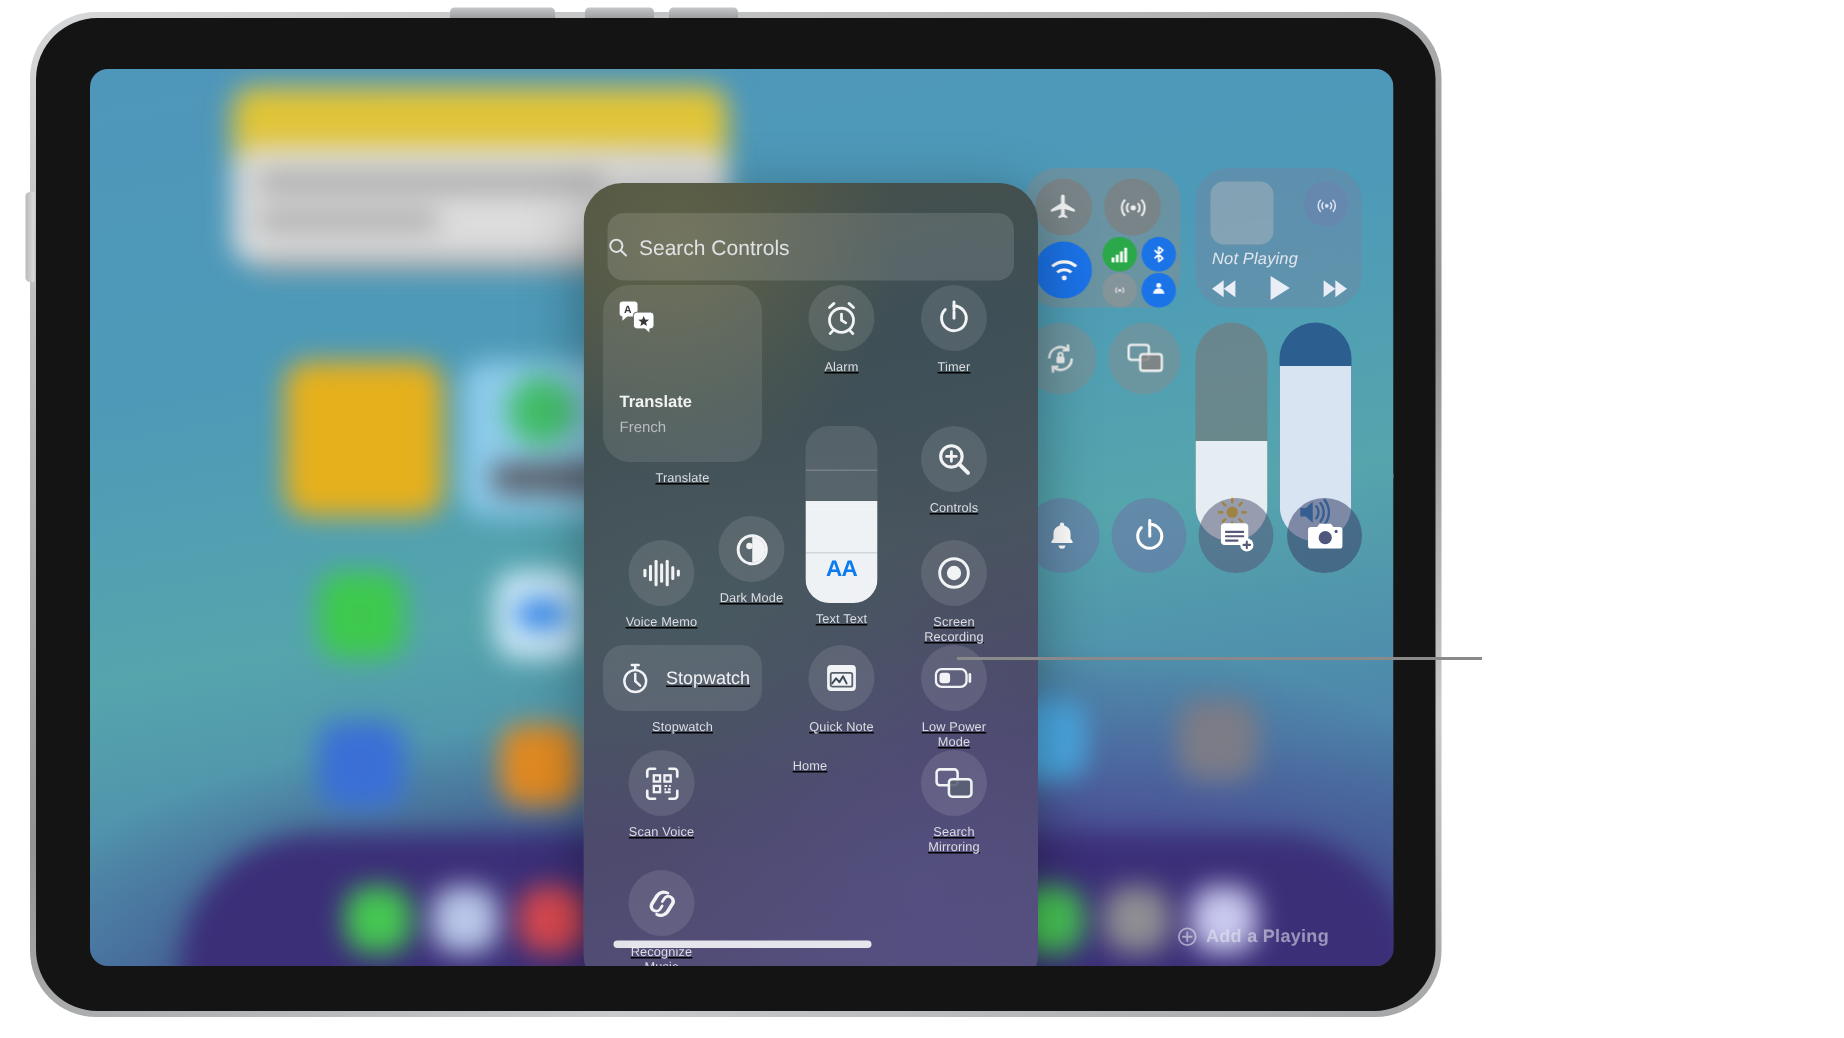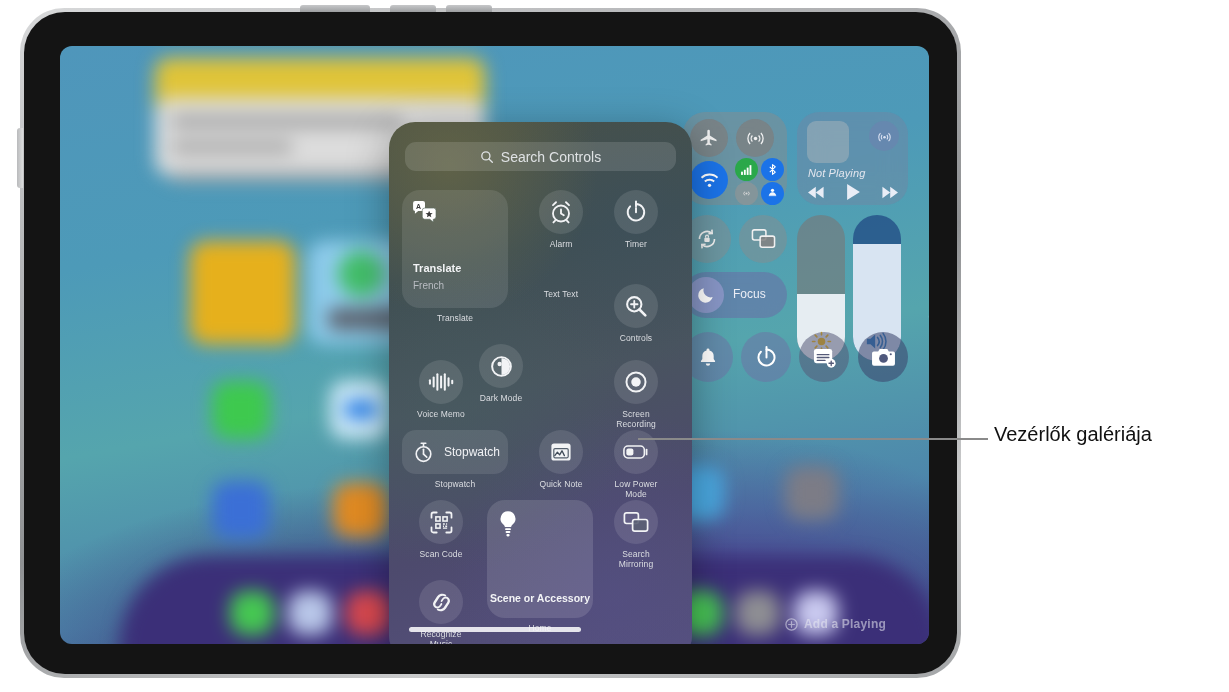--- a/index.html
+++ b/index.html
@@ -121,28 +121,28 @@
     border-radius:26px; overflow:hidden;
     background:
       radial-gradient(ellipse 70% 40% at 20% 8%,  rgba(120,115,70,0.50) 0%, rgba(60,70,60,0) 70%),
       radial-gradient(ellipse 70% 40% at 80% 18%, rgba(60,80,95,0.45) 0%, rgba(50,60,70,0) 70%),
       radial-gradient(ellipse 80% 40% at 25% 55%, rgba(70,95,95,0.45) 0%, rgba(60,70,80,0) 70%),
       radial-gradient(ellipse 80% 50% at 75% 88%, rgba(85,80,135,0.55) 0%, rgba(70,70,110,0) 70%),
       linear-gradient(165deg,#4a5145 0%,#3f4f52 26%,#49545f 48%,#4d4a6d 72%,#56507e 100%);
     box-shadow:0 10px 40px rgba(0,0,0,0.35);
   }
   #search-bar {
-    position:absolute; left:16px; top:20px; width:271px; height:29px; border-radius:11px;
+    position:absolute; left:16px; top:20px; width:271px; height:45px; border-radius:11px;
     background:rgba(255,255,255,0.13);
-    display:flex; align-items:center; justify-content:center; gap:7px;
+    display:flex; align-items:center; gap:7px;
   }
   #search-placeholder { font-size:14px; color:#dfe2e4; }
 
   .grid { position:absolute; left:13px; top:68px; width:277px; }
-  .cell { position:absolute; }
+  .cell { position:absolute;text-decoration:underline; }
   .tile-circ {
     width:44px; height:44px; border-radius:50%;
     background:rgba(255,255,255,0.11);
     display:flex; align-items:center; justify-content:center;
     margin:0 auto;
   }
   .cell-label {
     margin-top:5px; text-align:center; font-size:8.5px; color:#dcdee2;
     line-height:10px; letter-spacing:.1px;
   }
@@ -321,28 +321,20 @@
             </svg>
           </div>
 
           <div class="cc-module" id="mod-mirror" style="display:flex;align-items:center;justify-content:center;">
             <svg width="25" height="22" viewBox="0 0 26 22" fill="none" stroke="#f0f0f0" stroke-width="1.6">
               <rect x="1.5" y="1.5" width="14" height="10.5" rx="2"></rect>
               <rect x="9.5" y="8" width="15" height="11.5" rx="2" fill="rgba(130,130,130,0.85)"></rect>
             </svg>
           </div>
 
-          <div class="cc-module" id="mod-focus">
-            <div id="focus-dot">
-              <svg width="20" height="20" viewBox="0 0 24 24" fill="#ffffff">
-                <path d="M20 14.5A8.6 8.6 0 0 1 9.3 3.9 8.8 8.8 0 1 0 20 14.5z"></path>
-              </svg>
-            </div>
-            <div id="focus-label">Focus</div>
-          </div>
 
           <div class="cc-slider" id="slider-brightness">
             <div class="slider-fill" style="height:46%;"></div>
             <div class="slider-ic">
               <svg width="21" height="21" viewBox="0 0 24 24" fill="#f7b500">
                 <circle cx="12" cy="12" r="4.3"></circle>
                 <g stroke="#f7b500" stroke-width="1.9" stroke-linecap="round">
                   <path d="M12 1.8v2.6M12 19.6v2.6M1.8 12h2.6M19.6 12h2.6M4.8 4.8l1.9 1.9M17.3 17.3l1.9 1.9M19.2 4.8l-1.9 1.9M6.7 17.3l-1.9 1.9"></path>
                 </g>
               </svg>
@@ -473,20 +465,27 @@
                 <svg width="26" height="26" viewBox="0 0 24 24" fill="none" stroke="#f2f3f5" stroke-width="1.8" stroke-linecap="round">
                   <path d="M12 4.6a7.6 7.6 0 1 1-5.4 2.2"></path>
                   <path d="M12 2.2v4.6"></path>
                   <path d="M12 12.2V8.2"></path>
                 </svg>
               </div>
               <div class="cell-label">Timer</div>
             </div>
 
             <div class="cell cell-col" style="left:130px;top:94px;width:58px;">
+              <div id="tile-textsize">
+                <div id="ts-fill"></div>
+                <div class="ts-line" style="top:29px;"></div>
+                <div class="ts-line" style="top:55px;"></div>
+                <div class="ts-line" style="top:84px;background:rgba(120,130,140,0.25);"></div>
+                <div id="ts-aa">AA</div>
+              </div>
               <div class="cell-label">Text Text</div>
             </div>
 
             <div class="cell cell-col" style="left:205px;top:94px;">
               <div class="tile-circ">
                 <svg width="26" height="26" viewBox="0 0 24 24" fill="none" stroke="#f2f3f5" stroke-width="1.9">
                   <circle cx="10.4" cy="10.4" r="6.6"></circle>
                   <path d="M15.2 15.2 20.6 20.6" stroke-linecap="round" stroke-width="2.4"></path>
                   <path d="M10.4 7.4v6M7.4 10.4h6" stroke-linecap="round" stroke-width="1.7"></path>
                 </svg>
@@ -568,35 +567,24 @@
             <div class="cell cell-col" style="left:10px;top:310px;">
               <div class="tile-circ">
                 <svg width="25" height="25" viewBox="0 0 24 24" fill="none" stroke="#f2f3f5" stroke-width="1.7">
                   <path d="M2.4 7.4V4.2a1.8 1.8 0 0 1 1.8-1.8h3.2M16.6 2.4h3.2a1.8 1.8 0 0 1 1.8 1.8v3.2M21.6 16.6v3.2a1.8 1.8 0 0 1-1.8 1.8h-3.2M7.4 21.6H4.2a1.8 1.8 0 0 1-1.8-1.8v-3.2" stroke-linecap="round"></path>
                   <rect x="6.6" y="6.6" width="4" height="4" stroke-width="1.5"></rect>
                   <rect x="13.4" y="6.6" width="4" height="4" stroke-width="1.5"></rect>
                   <rect x="6.6" y="13.4" width="4" height="4" stroke-width="1.5"></rect>
                   <path d="M13.4 13.4h1.8M16.4 13.4h1M13.4 15.6h1M15.6 15.6h1.8M13.4 17.4h4" stroke-width="1.3"></path>
                 </svg>
               </div>
-              <div class="cell-label">Scan Code</div>
+              <div class="cell-label">Scan Voice</div>
             </div>
 
             <div class="cell" style="left:85px;top:310px;width:106px;">
-              <div id="tile-scene">
-                <div id="scene-bulb">
-                  <svg width="20" height="28" viewBox="0 0 20 28" fill="#ffffff">
-                    <path d="M10 1.2a7.4 7.4 0 0 1 4.6 13.2c-.9.8-1.4 1.6-1.5 2.6H6.9c-.1-1-.6-1.8-1.5-2.6A7.4 7.4 0 0 1 10 1.2z"></path>
-                    <rect x="7.1" y="18.2" width="5.8" height="1.9" rx="0.9"></rect>
-                    <rect x="7.6" y="21.1" width="4.8" height="1.9" rx="0.9"></rect>
-                    <rect x="8.4" y="24" width="3.2" height="2.4" rx="1.1"></rect>
-                  </svg>
-                </div>
-                <div id="scene-title">Scene or Accessory</div>
-              </div>
               <div class="cell-label">Home</div>
             </div>
 
             <div class="cell cell-col" style="left:205px;top:310px;">
               <div class="tile-circ">
                 <svg width="26" height="23" viewBox="0 0 26 22" fill="none" stroke="#f2f3f5" stroke-width="1.7">
                   <rect x="1.4" y="1.4" width="14" height="10.6" rx="2.2"></rect>
                   <rect x="9.6" y="8" width="15" height="11.6" rx="2.2" fill="rgba(90,95,115,0.9)"></rect>
                 </svg>
               </div>
@@ -616,14 +604,13 @@
           </div>
 
         </div>
 
         <div id="home-indicator"></div>
       </div>
     </div>
   </div>
 
   <div id="callout-line"></div>
-  <div id="callout-text">Vezérlők galériája</div>
 </div>
 
 </body></html>

